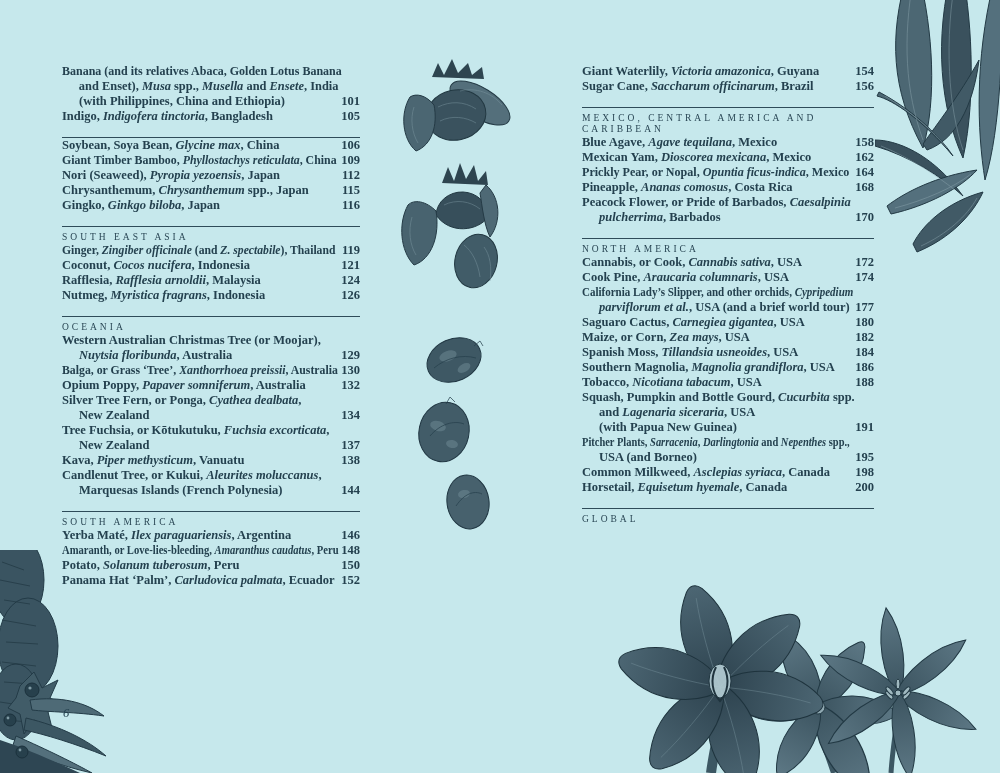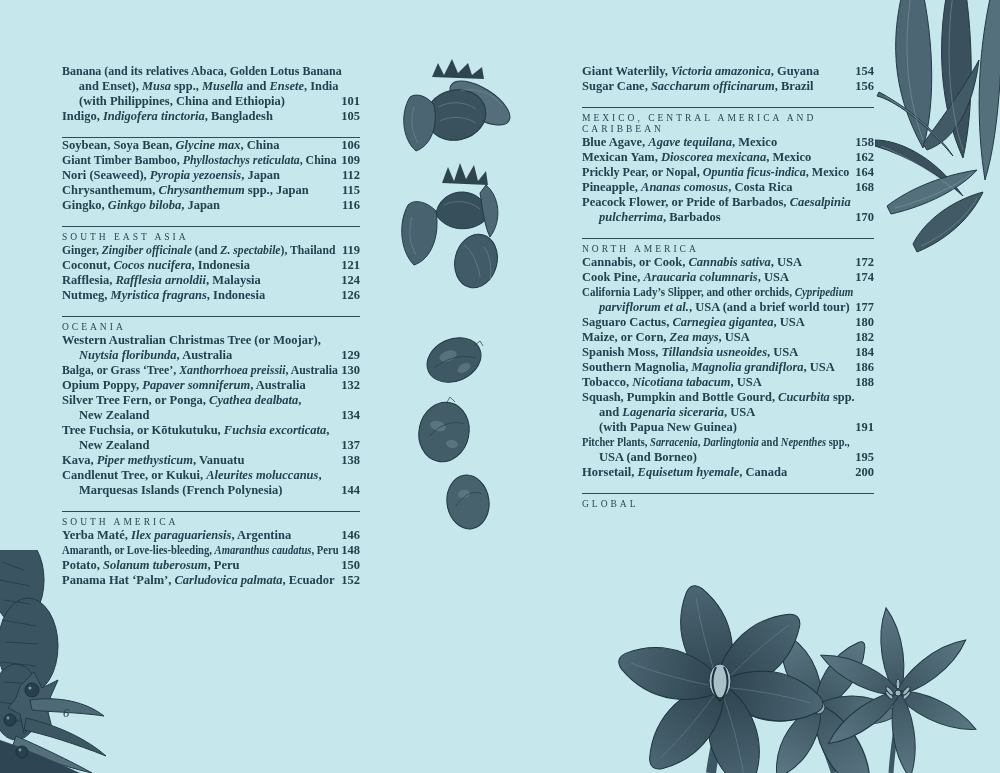--- a/index.html
+++ b/index.html
@@ -489,20 +489,26 @@
           </div>
           <div class="entry">
             <div class="etext">
               <div class="line" style="transform-origin: left center; transform: scaleX(0.836601);"><span>Pitcher Plants, </span><span class="it">Sarracenia</span><span>, </span><span class="it">Darlingtonia</span><span> and </span><span class="it">Nepenthes</span><span> spp.,</span></div>
               <div class="line cont"><span>USA (and Borneo)</span></div>
             </div>
             <div class="num">195</div>
           </div>
           <div class="entry">
             <div class="etext">
+              <div class="line"><span>Common Milkweed, </span><span class="it">Asclepias syriaca</span><span>, Canada</span></div>
+            </div>
+            <div class="num">198</div>
+          </div>
+          <div class="entry">
+            <div class="etext">
               <div class="line"><span>Horsetail, </span><span class="it">Equisetum hyemale</span><span>, Canada</span></div>
             </div>
             <div class="num">200</div>
           </div>
         </div>
       </div>
       <div>
         <div class="rule"></div>
         <div class="hdr">GLOBAL</div>
       </div>

